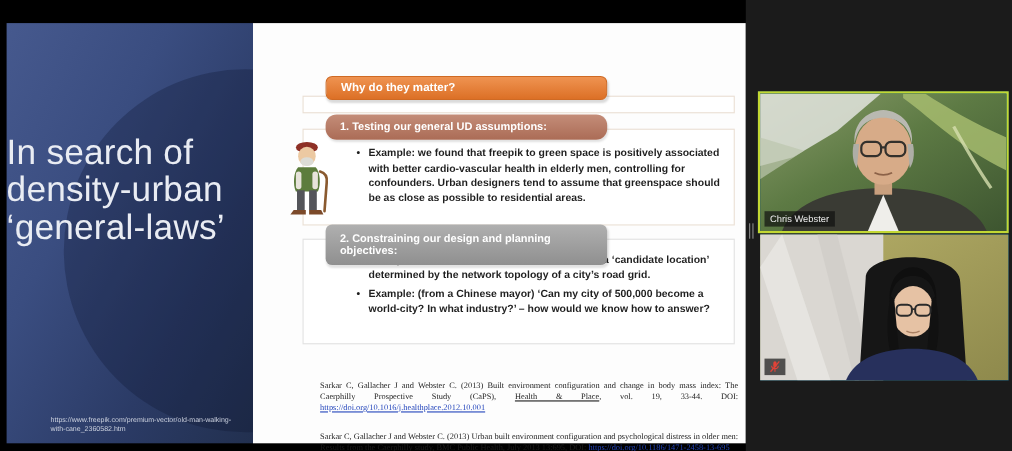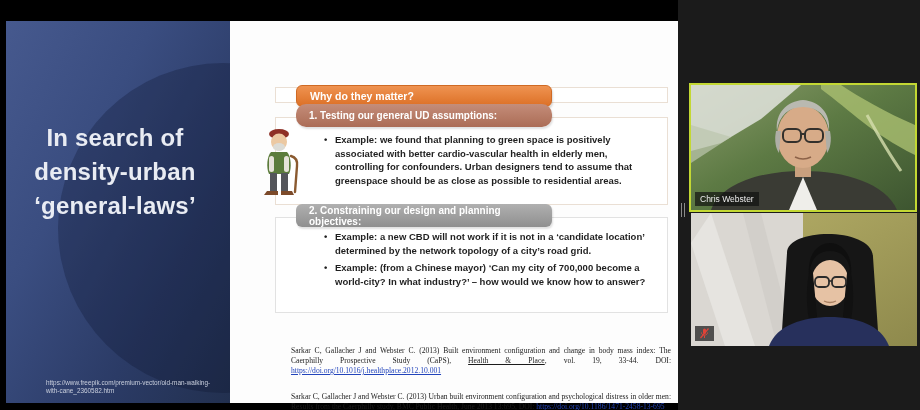--- a/index.html
+++ b/index.html
@@ -12,44 +12,44 @@
   .slide{position:absolute;left:6px;top:21px;width:672px;height:382px;display:flex;}
   .left-panel{
     width:224px;height:100%;position:relative;overflow:hidden;
     background:linear-gradient(118deg,#46598e 0%,#3a4d80 35%,#2b3b66 70%,#22304f 100%);
   }
   .lp-circle{
     position:absolute;width:330px;height:330px;border-radius:50%;
     left:52px;top:42px;background:rgba(10,18,44,0.28);
   }
   .slide-title{
-    position:absolute;left:0;right:6px;top:100px;text-align:center;
-    color:#e9ecf3;font-size:24px;line-height:34px;font-weight:700;
+    position:absolute;left:0;right:6px;top:100px;
+    color:#e9ecf3;font-size:32px;line-height:34px;font-weight:400;
     letter-spacing:.2px;
   }
   .credit{
     position:absolute;left:40px;bottom:8px;width:168px;
     font-size:6.4px;line-height:8px;color:#c9cfdd;word-break:break-all;
   }
   .content{flex:1;background:#fdfdfd;position:relative;}
   .underbox{position:absolute;background:#fff;border:1px solid #eadfd4;}
   .ub-why{left:45px;top:66px;width:391px;height:14px;}
   .ub-1{left:45px;top:96px;width:391px;height:86px;}
   .ub-2{left:45px;top:196px;width:391px;height:94px;border-color:#e2e2e2;}
   .hdr{
     position:absolute;left:66px;width:256px;color:#fff;font-weight:bold;
     border-radius:6px;padding-left:13px;box-sizing:border-box;
     display:flex;align-items:center;
   }
   .hdr-why{top:48px;height:22px;font-size:10.5px;
     background:linear-gradient(#ef9351,#dc7026);border:1px solid #cf6a24;
-    box-shadow:1px 2px 2px rgba(0,0,0,.15);margin-top:16px;}
+    box-shadow:1px 2px 2px rgba(0,0,0,.15);}
   .hdr-1{top:83px;height:23px;font-size:10px;
     background:linear-gradient(#c48d79,#ab6c56);box-shadow:1px 2px 2px rgba(0,0,0,.12);border-radius:10px;}
-  .hdr-2{top:183px;height:23px;font-size:10px;
+  .hdr-2{top:183px;height:37px;font-size:10px;
     background:linear-gradient(#b0b0b0,#8f8f8f);box-shadow:1px 2px 2px rgba(0,0,0,.12);}
   .box ul{margin:0;padding:0;list-style:none;}
   .box li{
     position:relative;padding-left:11px;margin-bottom:4px;
     font-size:9.5px;line-height:13.5px;font-weight:600;color:#1f1f1f;
   }
   .box li:before{content:"•";position:absolute;left:0;top:0;}
   .box-1 ul{margin:15px 12px 0 48px;}
   .box-2 ul{margin:12px 14px 0 48px;}
   .u{}
@@ -91,21 +91,21 @@
     <div class="credit">https://www.freepik.com/premium-vector/old-man-walking-with-cane_2360582.htm</div>
   </div>
 
   <div class="content">
 
     <div class="underbox ub-why"></div>
     <div class="hdr hdr-why">Why do they matter?</div>
 
     <div class="underbox ub-1 box box-1">
       <ul>
-        <li><span>Example: we found that planning to green space is </span><span class="u">positively</span><span> associated with better cardio-vascular health in elderly men, controlling for confounders. Urban designers tend to assume that greenspace should be as close as possible to residential areas.</span></li>
+        <li><span>Example: we found that freepik to green space is </span><span class="u">positively</span><span> associated with better cardio-vascular health in elderly men, controlling for confounders. Urban designers tend to assume that greenspace should be as close as possible to residential areas.</span></li>
       </ul>
     </div>
     <div class="hdr hdr-1">1. Testing our general UD assumptions:</div>
 
     <div class="oldman">
       <svg width="50" height="72" viewBox="0 0 50 72">
         <ellipse cx="21" cy="8" rx="10" ry="5" fill="#8e3026"></ellipse>
         <ellipse cx="21" cy="16" rx="8" ry="8.5" fill="#ecc9a2"></ellipse>
         <ellipse cx="21" cy="21" rx="6" ry="4" fill="#dcdcd6"></ellipse>
         <path d="M13 26 C9 30 8 42 11 48 L31 48 C34 42 33 30 29 26 Z" fill="#5c7c3c"></path>
@@ -115,28 +115,28 @@
         <rect x="23" y="47" width="7" height="18" fill="#54555a"></rect>
         <path d="M9 65 L20 65 L20 69 L6 69 Z" fill="#7c4a2a"></path>
         <path d="M23 65 L34 65 L36 69 L23 69 Z" fill="#7c4a2a"></path>
         <path d="M33 30 Q40 32 39 40 L37 66" stroke="#8a5a30" stroke-width="2.4" fill="none" stroke-linecap="round"></path>
       </svg>
     </div>
 
     <div class="underbox ub-2 box box-2">
       <ul>
         <li>Example: a new CBD will not work if it is not in a ‘candidate location’ determined by the network topology of a city’s road grid.</li>
-        <li>Example: (from a Chinese mayor) ‘Can my city of 700,000 become a world-city? In what industry?’ – how would we know how to answer?</li>
+        <li>Example: (from a Chinese mayor) ‘Can my city of 500,000 become a world-city? In what industry?’ – how would we know how to answer?</li>
       </ul>
     </div>
     <div class="hdr hdr-2">2. Constraining our design and planning objectives:</div>
 
     <div class="refs">
       <p class="ref"><span>Sarkar C, Gallacher J and Webster C. (2013) Built environment configuration and change in body mass index: The Caerphilly Prospective Study (CaPS), </span><span class="jr">Health &amp; Place</span><span>, vol. 19, 33-44. DOI: </span><span class="lk">https://doi.org/10.1016/j.healthplace.2012.10.001</span></p>
-      <p class="ref"><span>Sarkar C, Gallacher J and Webster C. (2013) Urban built environment configuration and psychological distress in older men: Results from the Caerphilly study, </span><span class="jr">BMC Public Health</span><span>, June 2013 13:695, DOI: </span><span class="lk">https://doi.org/10.1186/1471-2458-13-695</span></p>
+      <p class="ref"><span>Sarkar C, Gallacher J and Webster C. (2013) Urban built environment configuration and psychological distress in older men: Results from the Caerphilly study, </span><span class="jr">BMC Public Health</span><span>, July 2013 13:695, DOI: </span><span class="lk">https://doi.org/10.1186/1471-2458-13-695</span></p>
     </div>
 
   </div>
 </div>
 
 <div class="video-panel">
 
   <div class="grip">
       <i></i>
       <i></i>

